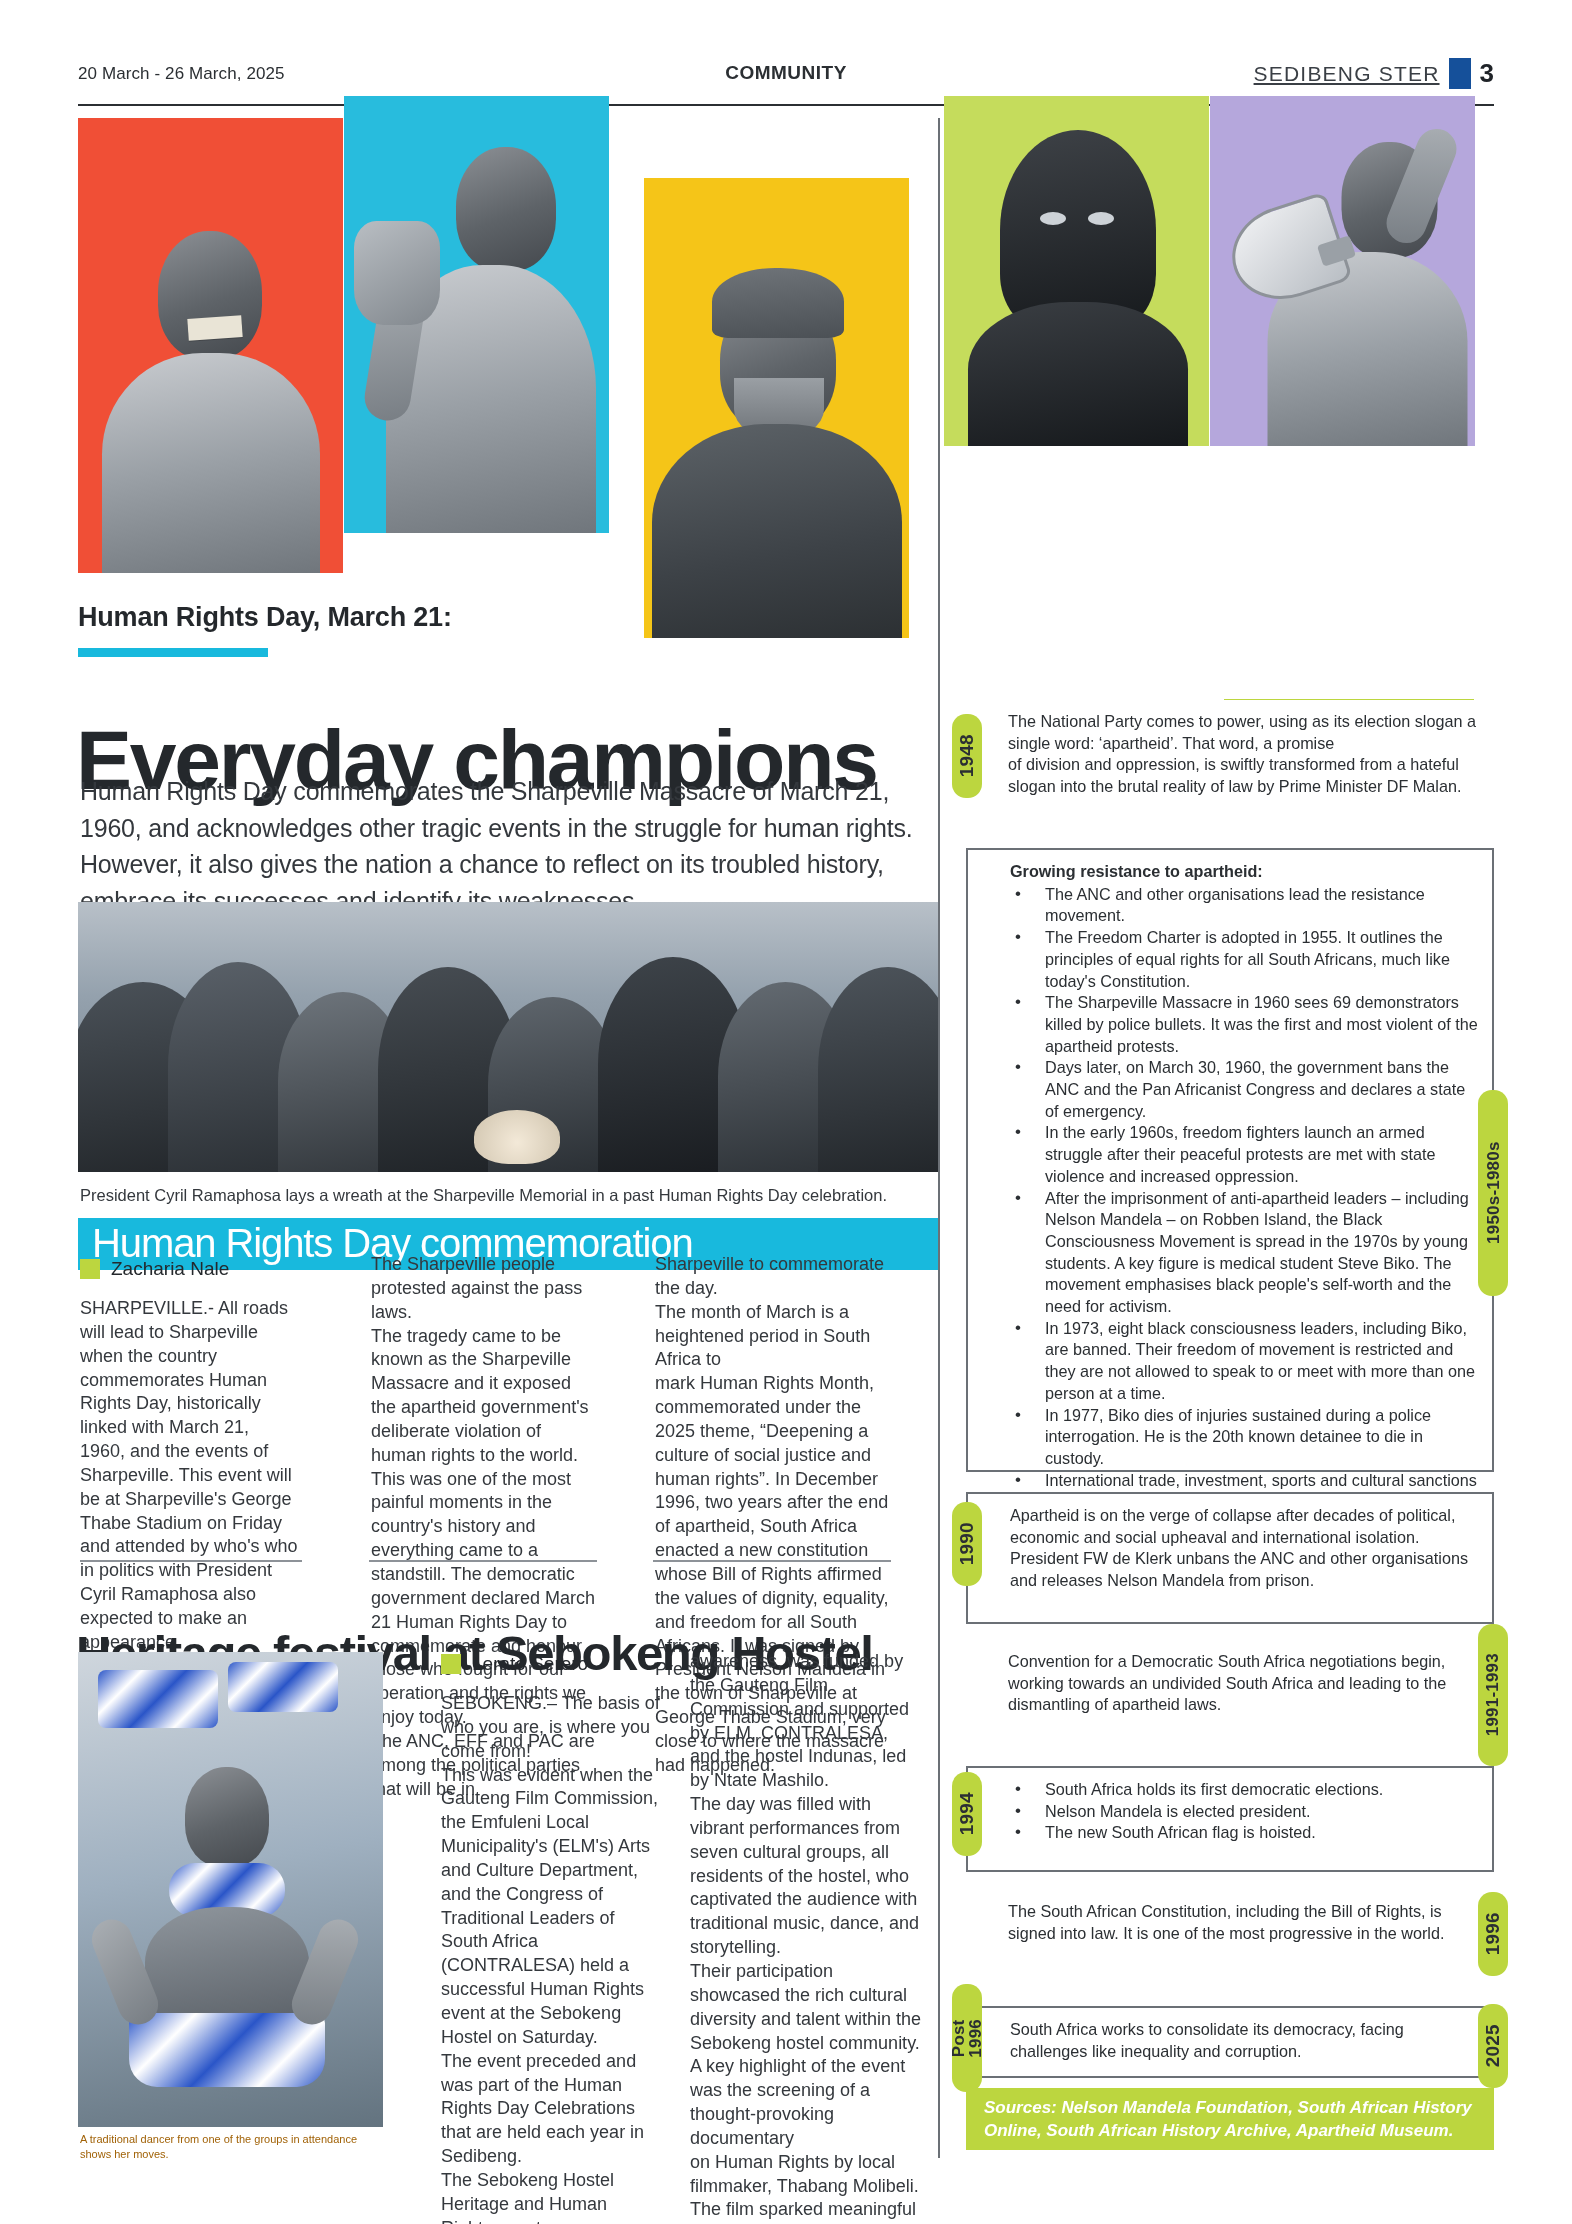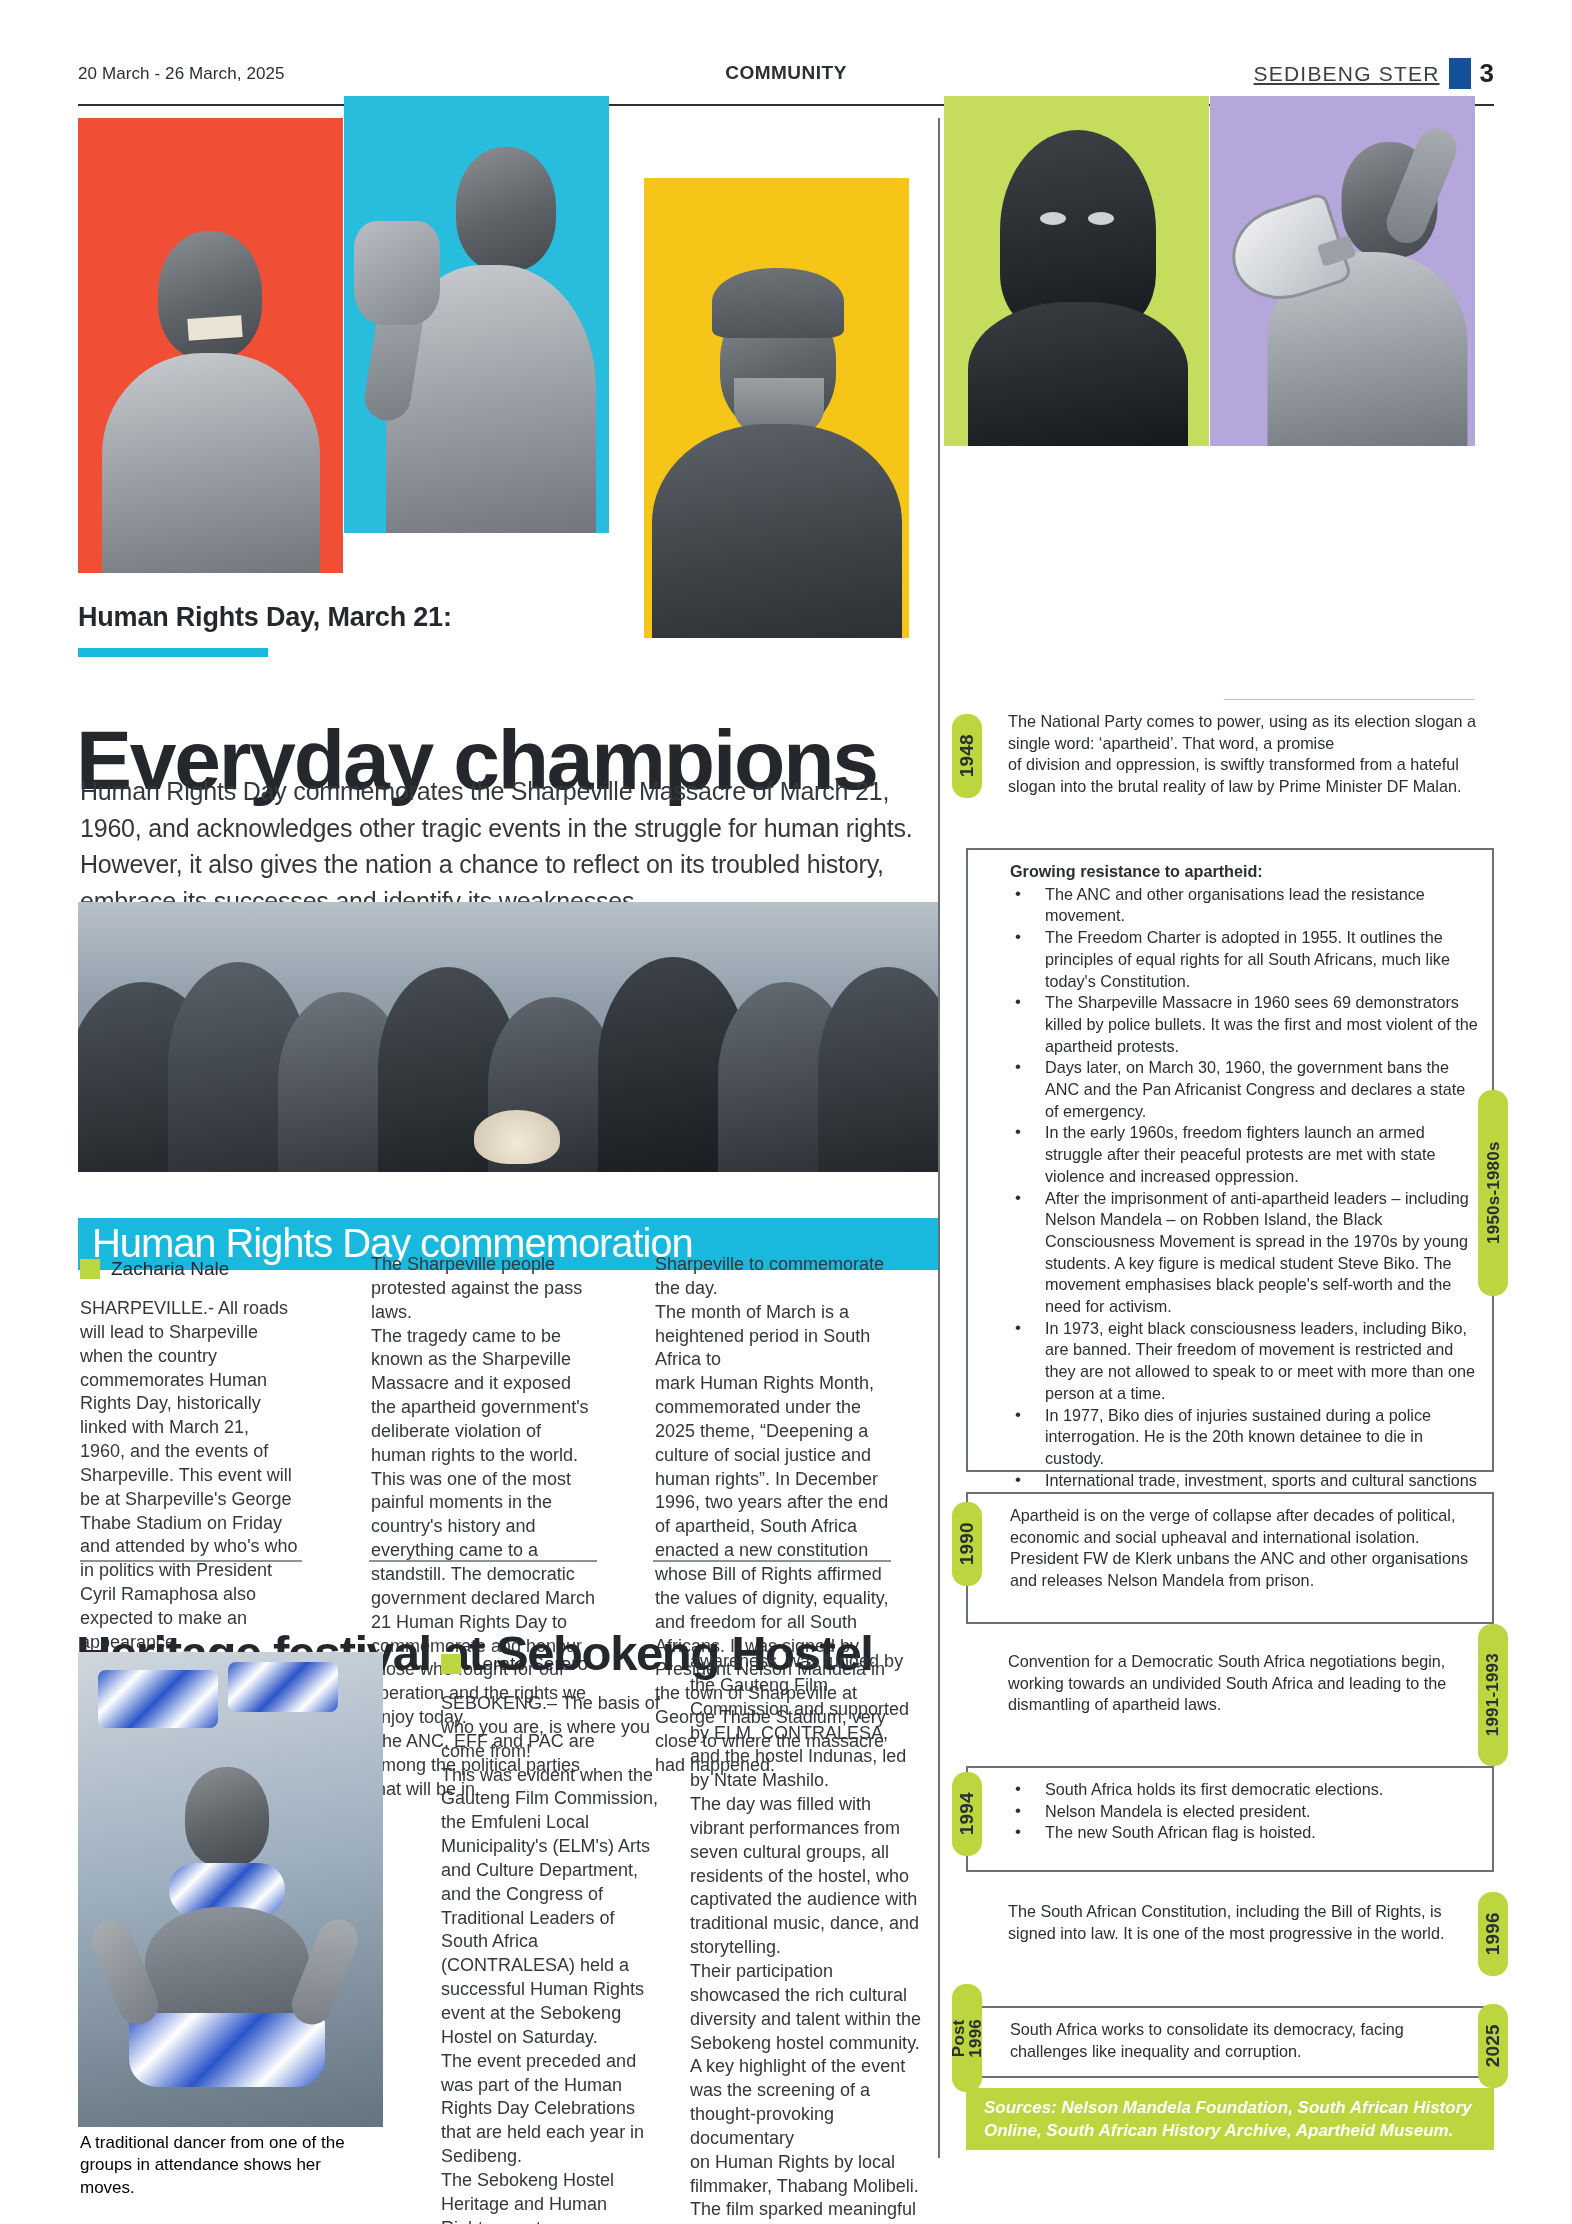--- a/index.html
+++ b/index.html
@@ -88,21 +88,21 @@
   .a1-c1{left:80px;top:1297px;width:219px;}
   .a1-c2{left:371px;top:1253px;width:225px;}
   .a1-c3{left:655px;top:1253px;width:235px;}
   .a1-rule{position:absolute;top:1560px;height:2px;background:#8d9298;}
 
   
   .head2{position:absolute;left:76px;top:1584px;font-size:49px;font-weight:bold;letter-spacing:-1.4px;color:#24282c;}
   .photo2{position:absolute;left:78px;top:1652px;width:305px;height:475px;overflow:hidden;background:#6d7c8c;}
   .ph2-bg{position:absolute;inset:0;background:linear-gradient(170deg,#cfd6dd 0%,#9fb0c0 45%,#63737f 100%);}
   .beads{position:absolute;background:linear-gradient(135deg,#2a55c8 0%,#ffffff 25%,#2a55c8 50%,#ffffff 75%,#2a55c8 100%);}
-  .caption2{position:absolute;left:80px;top:2132px;width:290px;font-size:17px;line-height:1.32;color:#000000;}
+  .caption2{position:absolute;left:80px;top:2132px;width:290px;font-size:11px;line-height:1.32;color:#a16207;}
   .a2-c1{left:441px;top:1692px;width:222px;}
   .a2-c2{left:690px;top:1650px;width:232px;}
 
   
   .tl-title{position:absolute;left:978px;top:658px;font-size:27px;font-weight:bold;letter-spacing:-.4px;color:#24282c;}
   .tl-underline{position:absolute;left:1224px;top:699px;width:250px;height:7px;background:#bcd63f;}
 
   .tlbox{position:absolute;left:966px;border:2px solid #6b7076;box-sizing:border-box;background:#fff;}
   .tlbox.nb{border:none;}
   .tlbody{position:absolute;left:42px;right:14px;top:11px;font-size:16.2px;line-height:1.34;color:#2b2f33;white-space:pre-line;}
@@ -201,20 +201,21 @@
     <div class="mp-crowdrow" style="left:-10px;bottom:0;width:150px;height:190px;background:linear-gradient(170deg,#4b5259,#23272b);"></div>
     <div class="mp-crowdrow" style="left:90px;bottom:0;width:140px;height:210px;background:linear-gradient(170deg,#5a6169,#2b3035);"></div>
     <div class="mp-crowdrow" style="left:200px;bottom:0;width:130px;height:180px;background:linear-gradient(170deg,#6e757c,#33383d);"></div>
     <div class="mp-crowdrow" style="left:300px;bottom:0;width:140px;height:205px;background:linear-gradient(170deg,#474d53,#1f2327);"></div>
     <div class="mp-crowdrow" style="left:410px;bottom:0;width:130px;height:175px;background:linear-gradient(170deg,#5f666d,#2a2f34);"></div>
     <div class="mp-crowdrow" style="left:520px;bottom:0;width:150px;height:215px;background:linear-gradient(170deg,#3e444a,#191c20);"></div>
     <div class="mp-crowdrow" style="left:640px;bottom:0;width:135px;height:190px;background:linear-gradient(170deg,#646b72,#2d3237);"></div>
     <div class="mp-crowdrow" style="left:740px;bottom:0;width:140px;height:205px;background:linear-gradient(170deg,#4d545b,#22262a);"></div>
     <div class="mp-flower"></div>
   </div>
+  <div class="caption">President Cyril Ramaphosa lays a wreath at the Sharpeville Memorial in a past Human Rights Day celebration.</div>
 
   <div class="banner">
     <span>Human Rights Day commemoration</span>
   </div>
 
   <div class="byline" style="left:80px;top:1258px;">
     <div class="chip"></div>
     <div class="nm">Zacharia Nale</div>
   </div>
 

